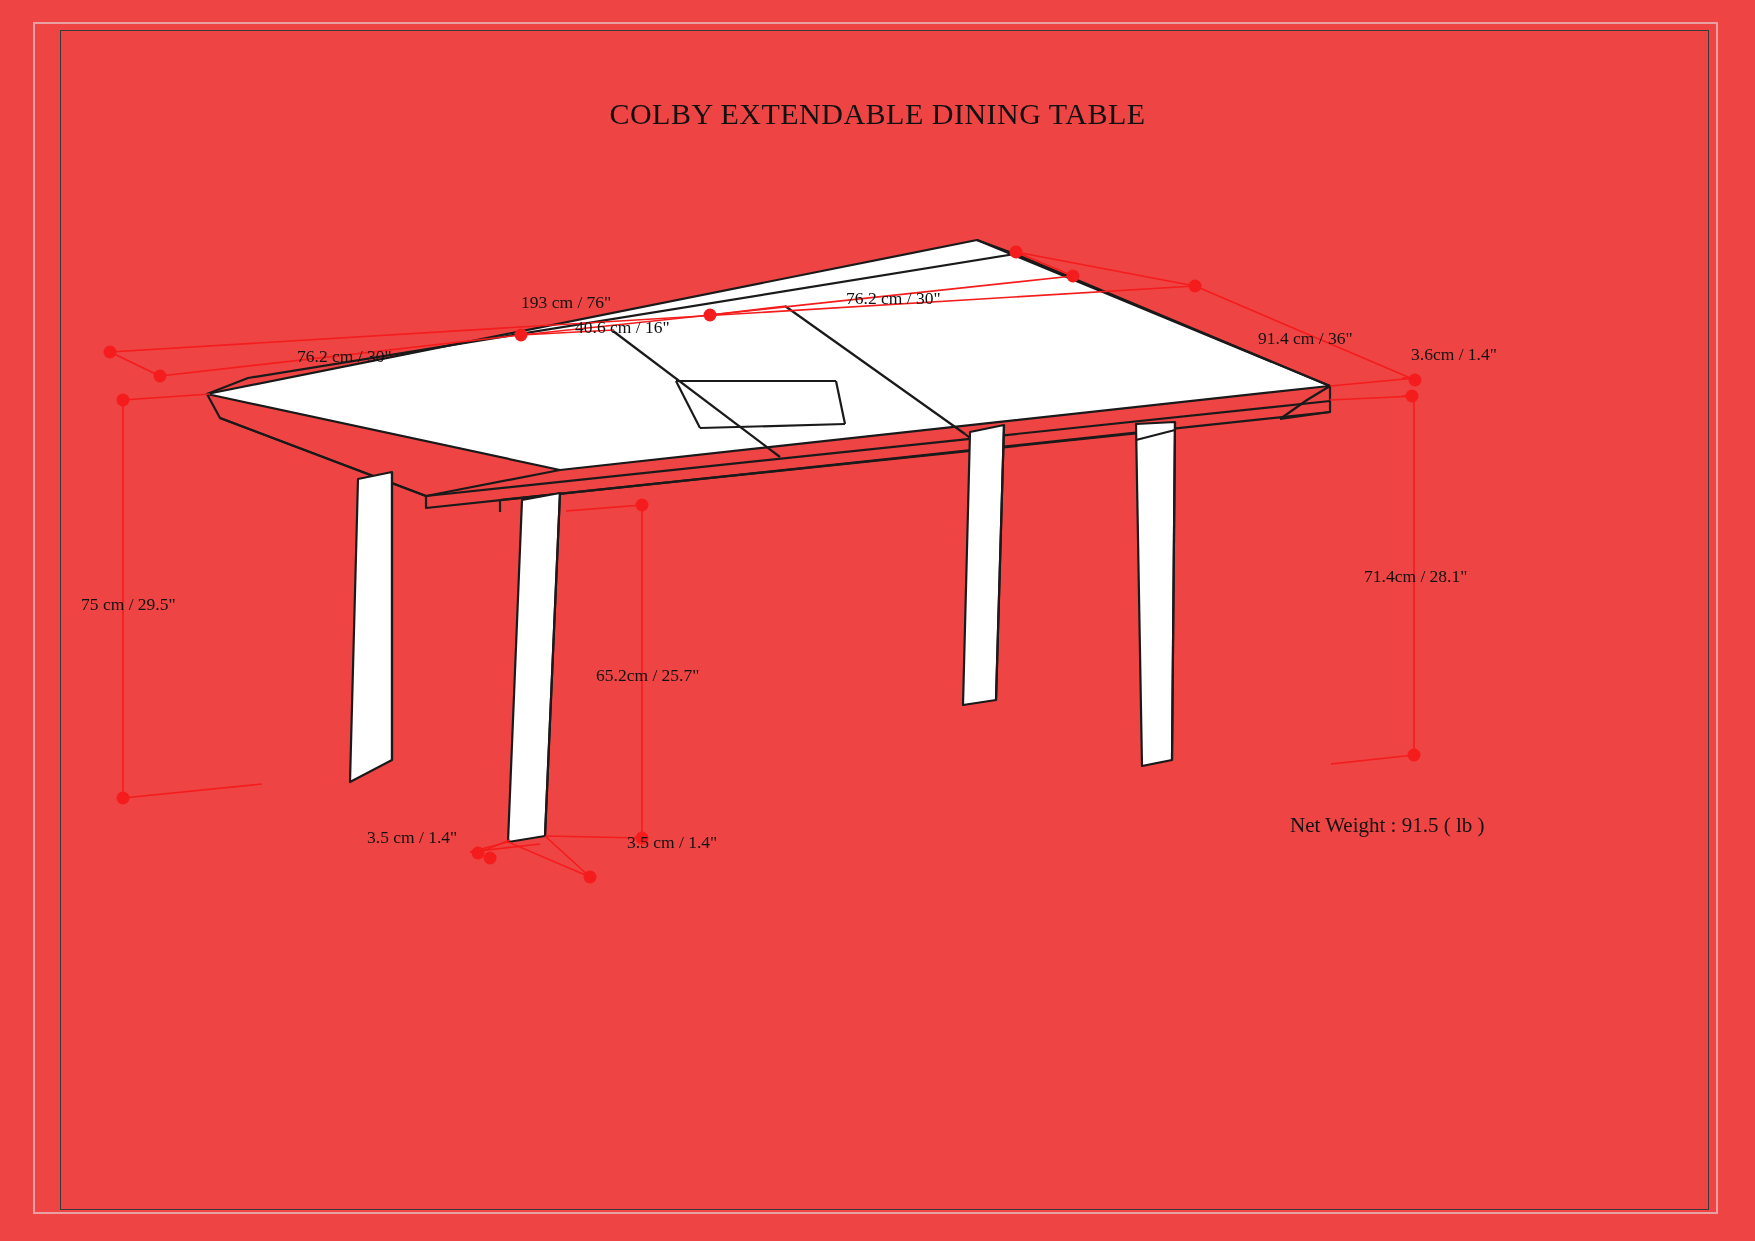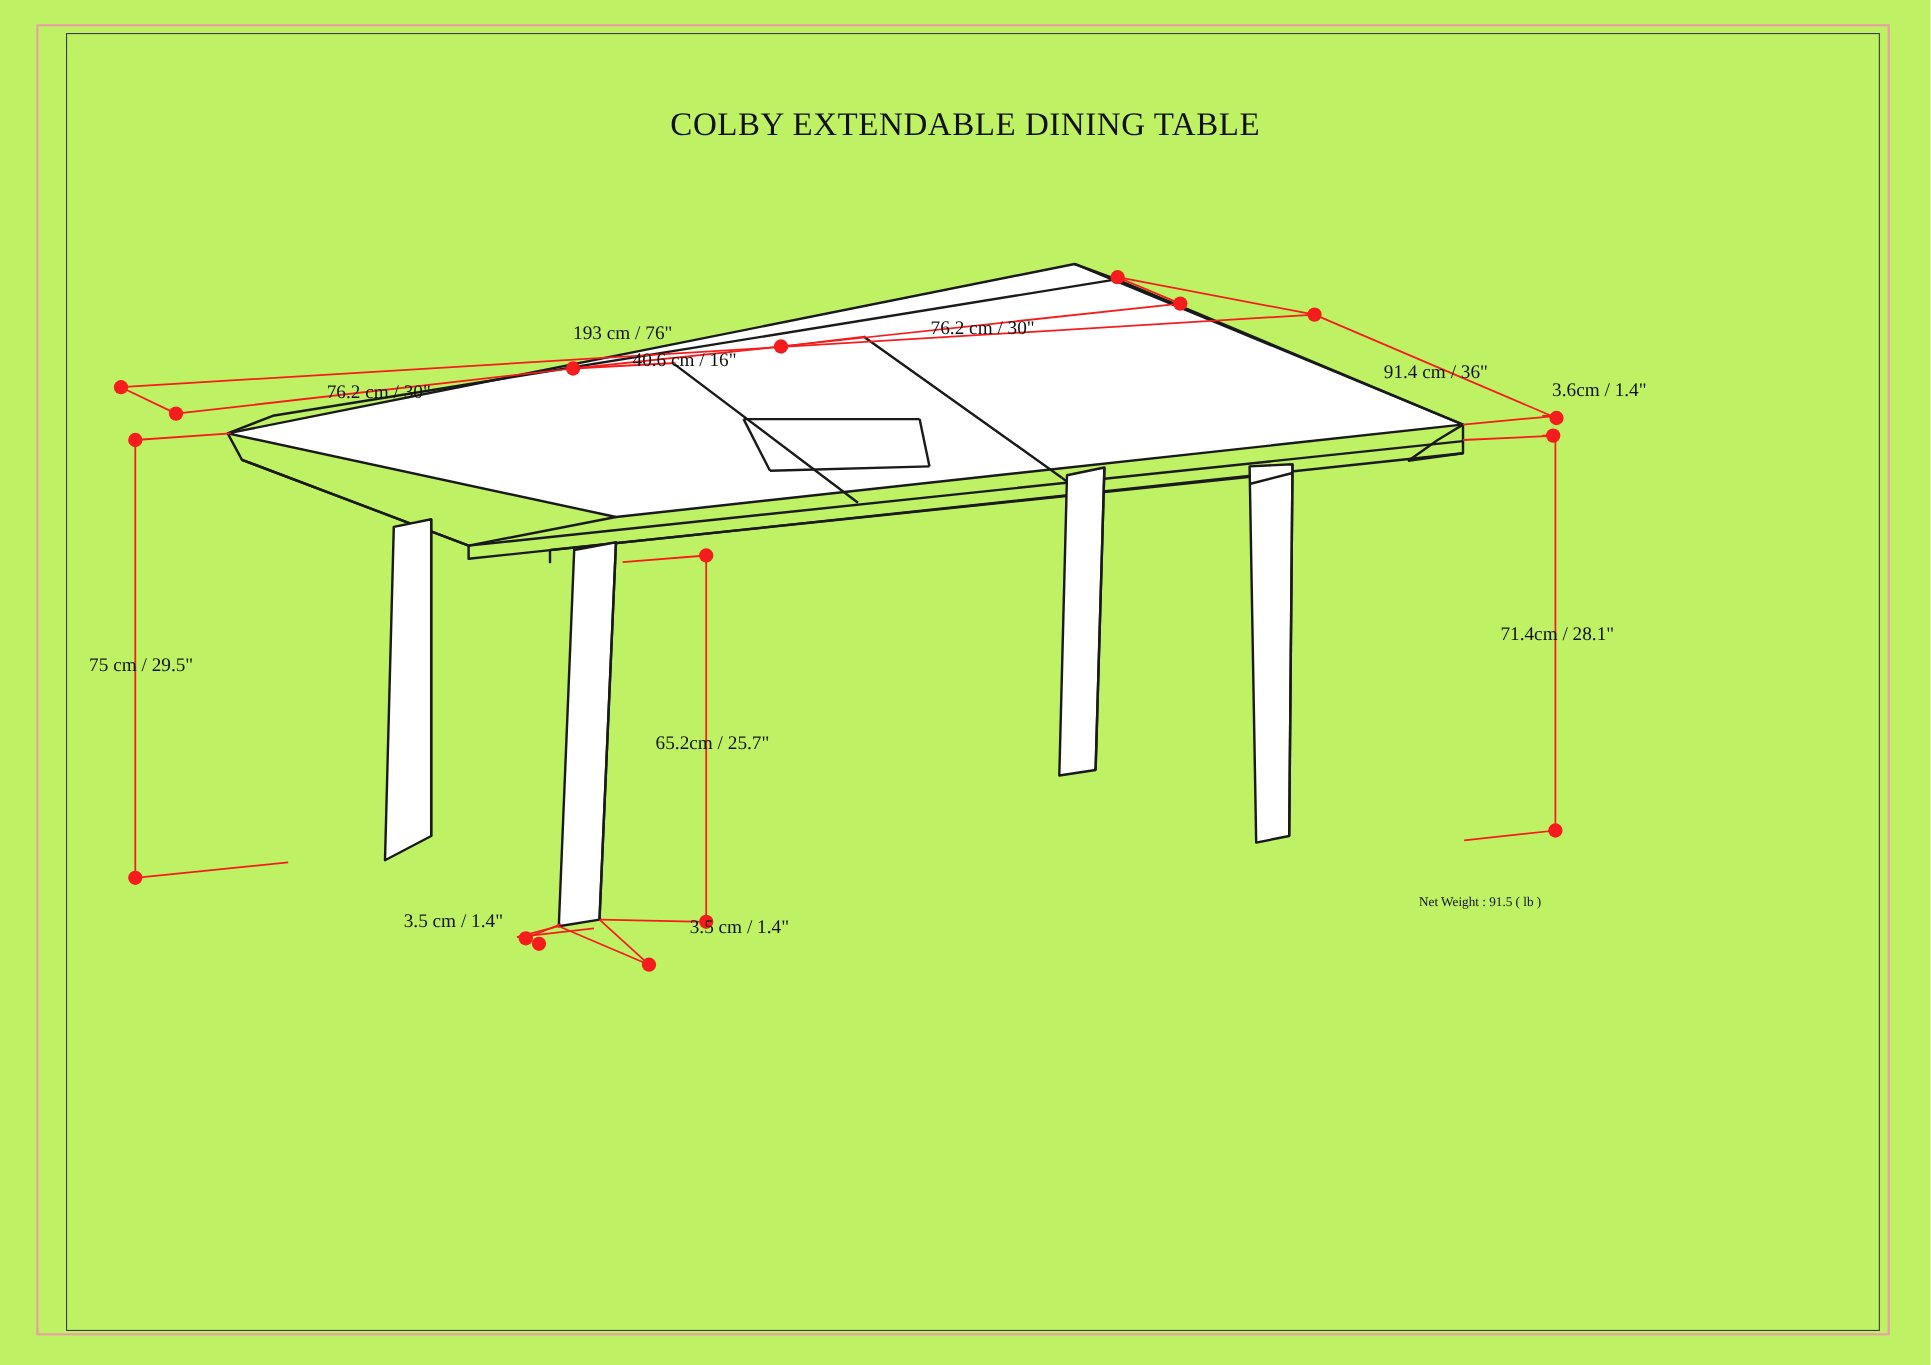--- a/index.html
+++ b/index.html
@@ -7,21 +7,21 @@
     padding: 0;
     background: #ffffff;
   }
   body {
     font-family: "Liberation Serif", serif;
   }
   #sheet {
     position: relative;
     width: 1755px;
     height: 1241px;
-    background: #bef264;
+    background: #ef4444;
     overflow: hidden;
   }
   .outer-border {
     position: absolute;
     left: 33px;
     top: 22px;
     width: 1685px;
     height: 1192px;
     border: 2px solid #e9a0a3;
     box-sizing: border-box;
@@ -53,21 +53,21 @@
   }
   .dim-label {
     position: absolute;
     font-size: 17.5px;
     color: #111111;
     white-space: nowrap;
     font-family: "Liberation Serif", serif;
   }
   .weight-label {
     position: absolute;
-    font-size: 12px;
+    font-size: 21px;
     color: #111111;
     white-space: nowrap;
     font-family: "Liberation Serif", serif;
   }
 </style>
 </head>
 <body>
 
 <div id="sheet">
 

